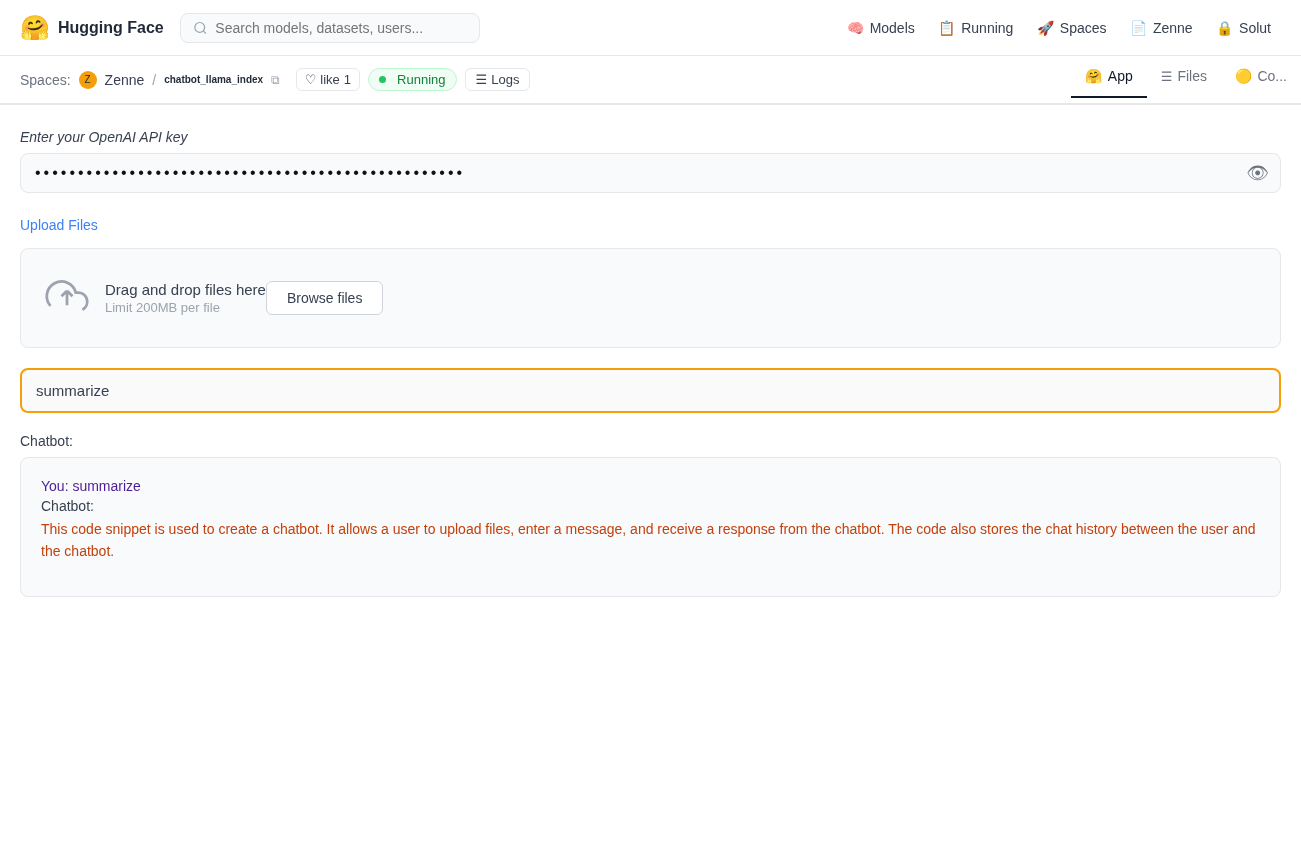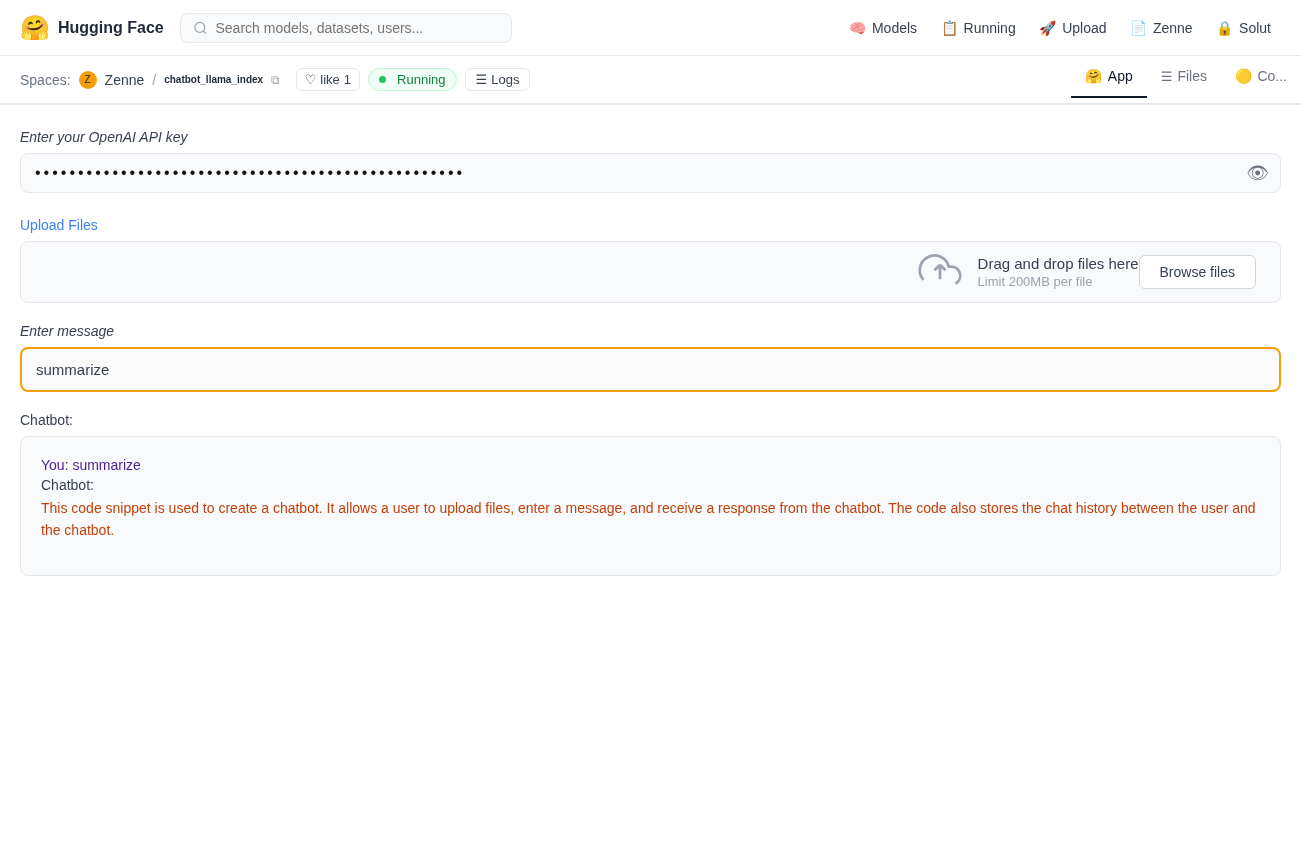--- a/index.html
+++ b/index.html
@@ -24,21 +24,21 @@
     }
     .logo-emoji { font-size: 24px; }
     .search-bar {
       display: flex;
       align-items: center;
       background: #f9fafb;
       border: 1px solid #e5e7eb;
       border-radius: 8px;
       padding: 6px 12px;
       gap: 8px;
-      width: 332px;
+      width: 300px;
     }
     .search-bar input {
       border: none;
       background: transparent;
       outline: none;
       font-size: 14px;
       color: #6b7280;
       width: 100%;
     }
     .nav-links {
@@ -160,30 +160,30 @@
       color: #6b7280;
       cursor: pointer;
       font-size: 18px;
     }
 
     
     .upload-label {
       font-size: 14px;
       color: #3b82f6;
       font-weight: 500;
-      margin-bottom: 8px;
+      margin-bottom: 15px;
     }
     .upload-dropzone {
       border: 1px solid #e5e7eb;
       border-radius: 8px;
       background: #f9fafb;
-      padding: 8px 24px;
-      display: flex;
-      align-items: center;
-      justify-content: flex-end;
+      padding: 27px 24px;
+      display: flex;
+      align-items: center;
+      justify-content: flex-start;
       margin-bottom: 0;
     }
     .upload-left {
       display: flex;
       align-items: center;
       gap: 16px;
     }
     .upload-cloud {
       width: 44px;
       height: 44px;
@@ -299,21 +299,21 @@
     <div class="nav-item">
       <span>🧠</span>
       <span>Models</span>
     </div>
     <div class="nav-item">
       <span>📋</span>
       <span>Running</span>
     </div>
     <div class="nav-item">
       <span>🚀</span>
-      <span>Upload</span>
+      <span>Spaces</span>
     </div>
     <div class="nav-item">
       <span>📄</span>
       <span>Zenne</span>
     </div>
     <div class="nav-item">
       <span>🔒</span>
       <span>Solut</span>
     </div>
   </div>
@@ -382,21 +382,20 @@
           <div class="upload-title">Drag and drop files here</div>
           <div class="upload-limit">Limit 200MB per file</div>
         </div>
       </div>
       <button class="browse-btn">Browse files</button>
     </div>
 
   </div>
 
   <div class="message-section">
-    <div class="section-label">Enter message</div>
     <input type="text" class="message-input" value="summarize" style="">
   </div>
 
   <div class="chatbot-section">
     <div class="chatbot-label">Chatbot:</div>
     <div class="chatbot-box">
       <div class="chat-you">
         <span>You:</span>
         <span> </span>
         <span>summarize</span>

